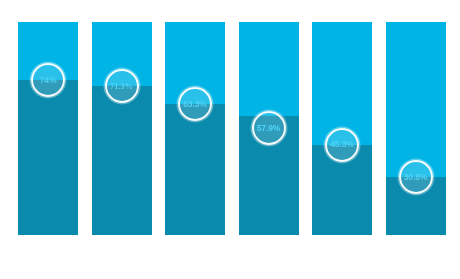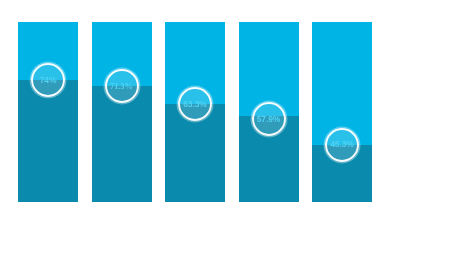--- a/index.html
+++ b/index.html
@@ -8,21 +8,21 @@
     background: #ffffff;
   }
   body {
     font-family: "Liberation Sans", sans-serif;
     -webkit-font-smoothing: antialiased;
   }
 
   #chart-root {
     position: relative;
     width: 460px;
-    height: 202px;
+    height: 235px;
     background: #ffffff;
     overflow: hidden;
   }
 
   #plot-area {
     position: absolute;
     left: 18px;
     top: 22px;
     width: 426px;
     height: 224px;
@@ -119,30 +119,38 @@
           <div class="bar-fill" style="height: 141.792px; background: rgb(10, 138, 173);"></div>
         </div>
         <div class="value-badge" style="top: 82.208px; align-items: center;">
           <span class="value-badge-text" style="color: rgb(79, 211, 245);">63.3%</span>
         </div>
       </div>
       <div class="bar-group" style="left: 220.5px; width: 60px;">
         <div class="bar-column" style="background: rgb(0, 180, 230);">
           <div class="bar-fill" style="height: 129.696px; background: rgb(10, 138, 173);"></div>
         </div>
-        <div class="value-badge" style="top: 97px;">
+        <div class="value-badge" style="top: 106px;">
           <span class="value-badge-text" style="color: rgb(79, 211, 245);">57.9%</span>
         </div>
       </div>
       <div class="bar-group" style="left: 294px; width: 60px;">
         <div class="bar-column" style="background: rgb(0, 180, 230);">
           <div class="bar-fill" style="height: 101.472px; background: rgb(10, 138, 173);"></div>
         </div>
         <div class="value-badge" style="top: 122.528px;">
           <span class="value-badge-text" style="color: rgb(79, 211, 245);">45.3%</span>
+        </div>
+      </div>
+      <div class="bar-group" style="left: 367.5px; width: 60px;">
+        <div class="bar-column" style="background: rgb(0, 180, 230);">
+          <div class="bar-fill" style="height: 68.992px; background: rgb(10, 138, 173);"></div>
+        </div>
+        <div class="value-badge" style="top: 155.008px;">
+          <span class="value-badge-text" style="color: rgb(79, 211, 245);">30.8%</span>
         </div>
       </div>
     </div>
 
 <div class="bar-label" style="left: 18px; color: rgb(41, 171, 226);">
       <span class="lbl-line">Customer</span>
       <span class="lbl-line">Engagement</span>
     </div>
     <div class="bar-label" style="left: 91.5px; color: rgb(41, 171, 226);">
       <span class="lbl-line">Product</span>

